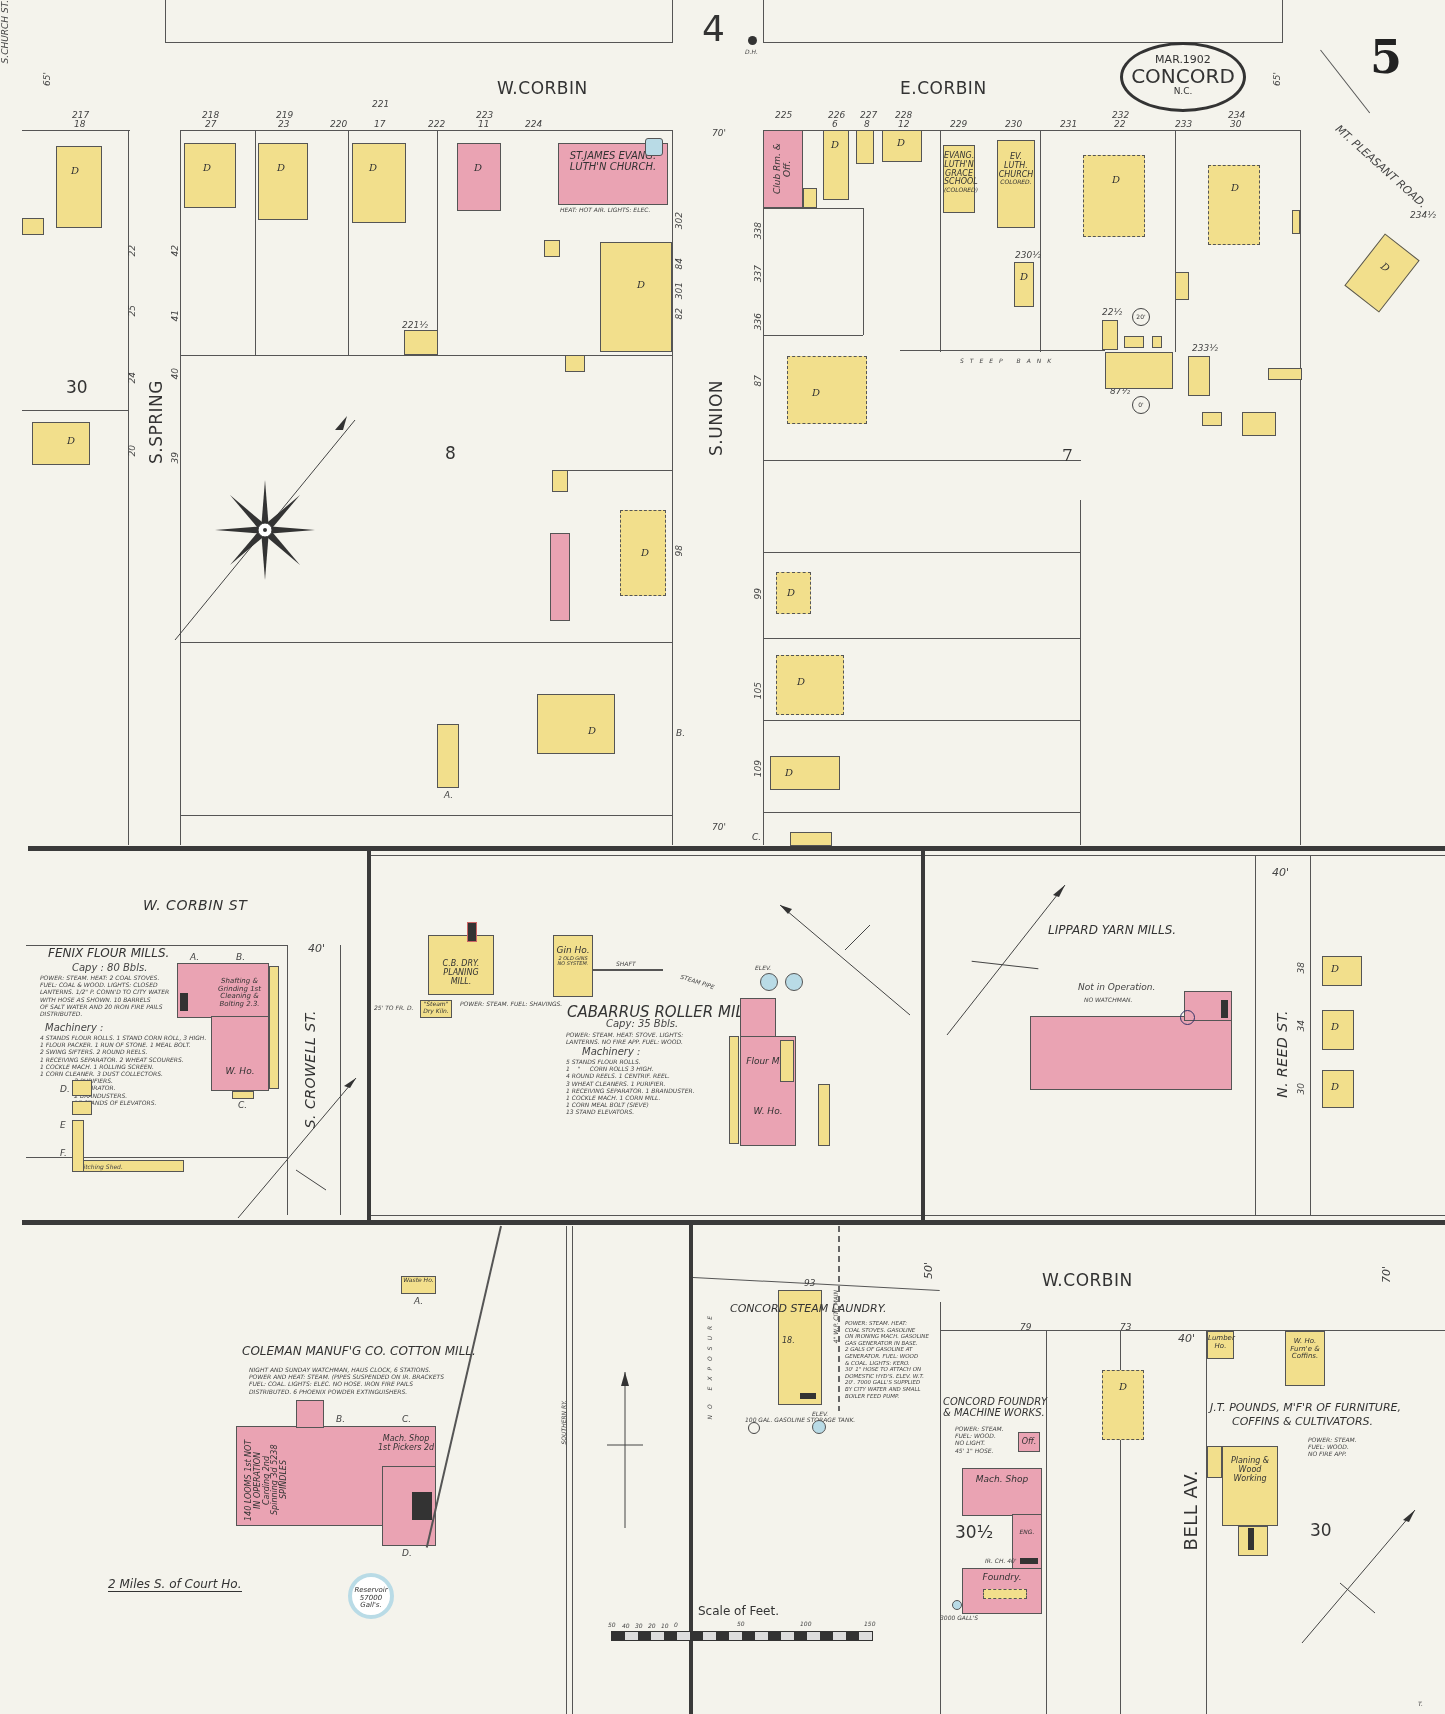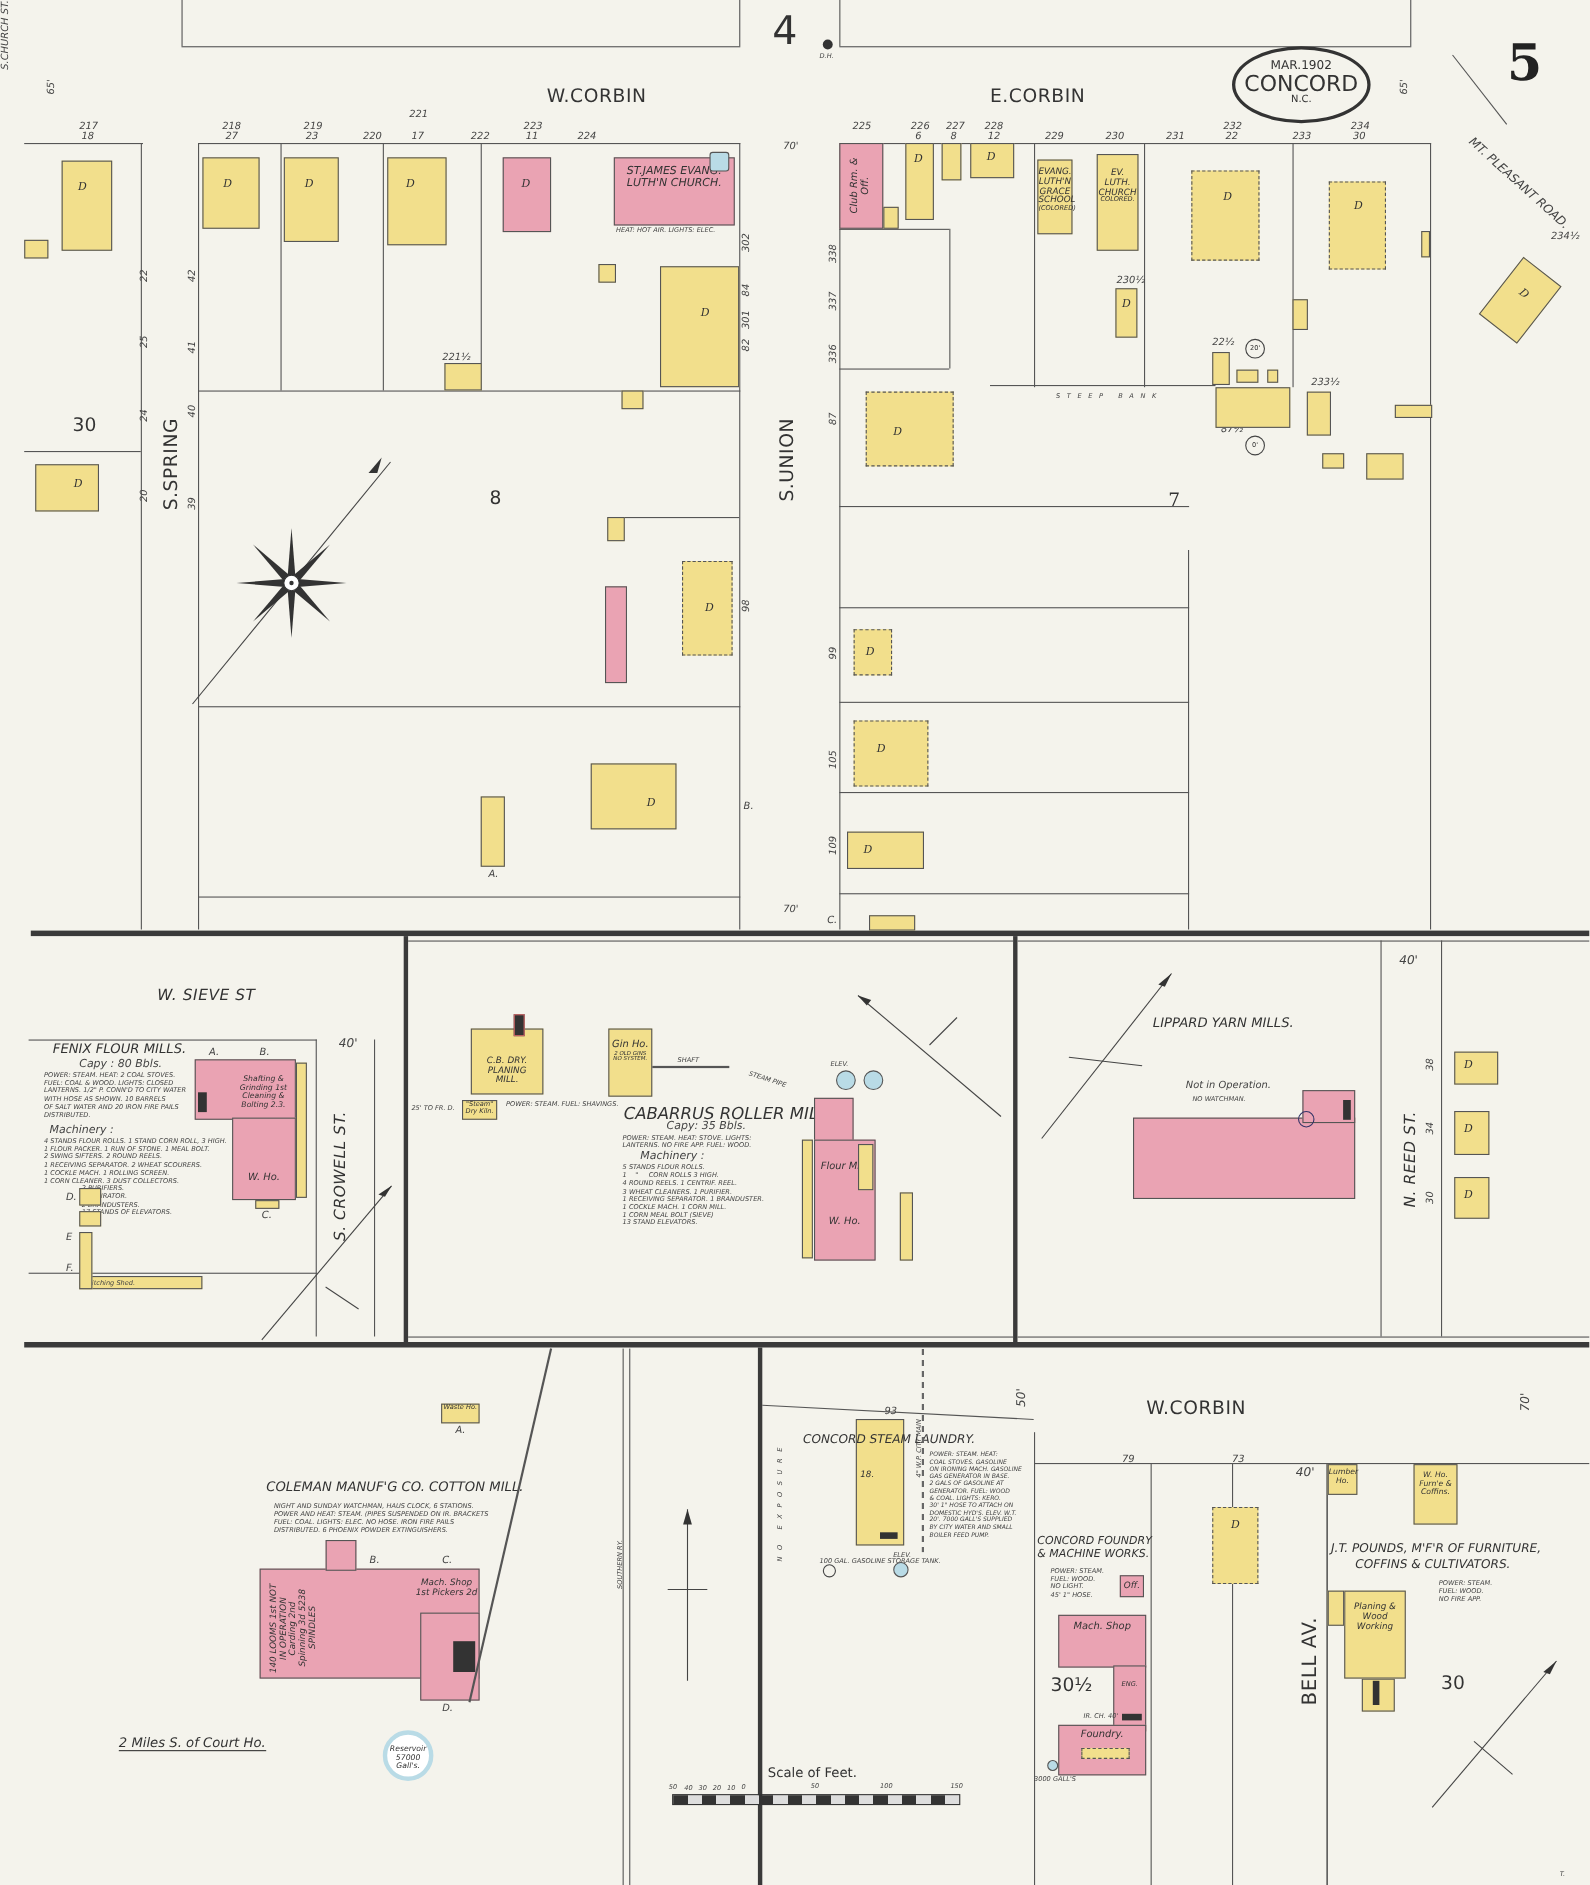--- a/index.html
+++ b/index.html
@@ -271,21 +271,21 @@
   </div>
 <div class="yel dash" style="left:776px;top:655px;width:68px;height:60px;">
     <span class="dlabel" style="left:20px;top:20px;">D</span>
   </div>
 <div class="yel" style="left:770px;top:756px;width:70px;height:34px;">
     <span class="dlabel" style="left:14px;top:10px;">D</span>
   </div>
 <div class="yel" style="left:790px;top:832px;width:42px;height:14px;"></div>
 <div class="abs small" style="left:752px;top:832px;">C.</div>
 
-<div class="street ital" style="left:143px;top:897px;font-size:14px;">W. SIEVE ST</div>
+<div class="street ital" style="left:143px;top:897px;font-size:14px;">W. CORBIN ST</div>
 <div class="line" style="left:26px;top:945px;width:262px;height:1px;"></div>
 <div class="line" style="left:287px;top:945px;width:1px;height:270px;"></div>
 <div class="line" style="left:340px;top:945px;width:1px;height:270px;"></div>
 <div class="line" style="left:26px;top:1157px;width:262px;height:1px;"></div>
 <div class="street ital vert" style="left:302px;top:1010px;font-size:14px;">S. CROWELL ST.</div>
 <div class="abs small" style="left:308px;top:942px;font-size:11px;">40'</div>
 
 <div class="abs label" style="left:48px;top:946px;font-size:12px;">FENIX FLOUR MILLS.</div>
 <div class="abs small" style="left:72px;top:962px;font-size:10px;">Capy : 80 Bbls.</div>
 <div class="abs tiny" style="left:40px;top:974px;">POWER: STEAM. HEAT: 2 COAL STOVES.

